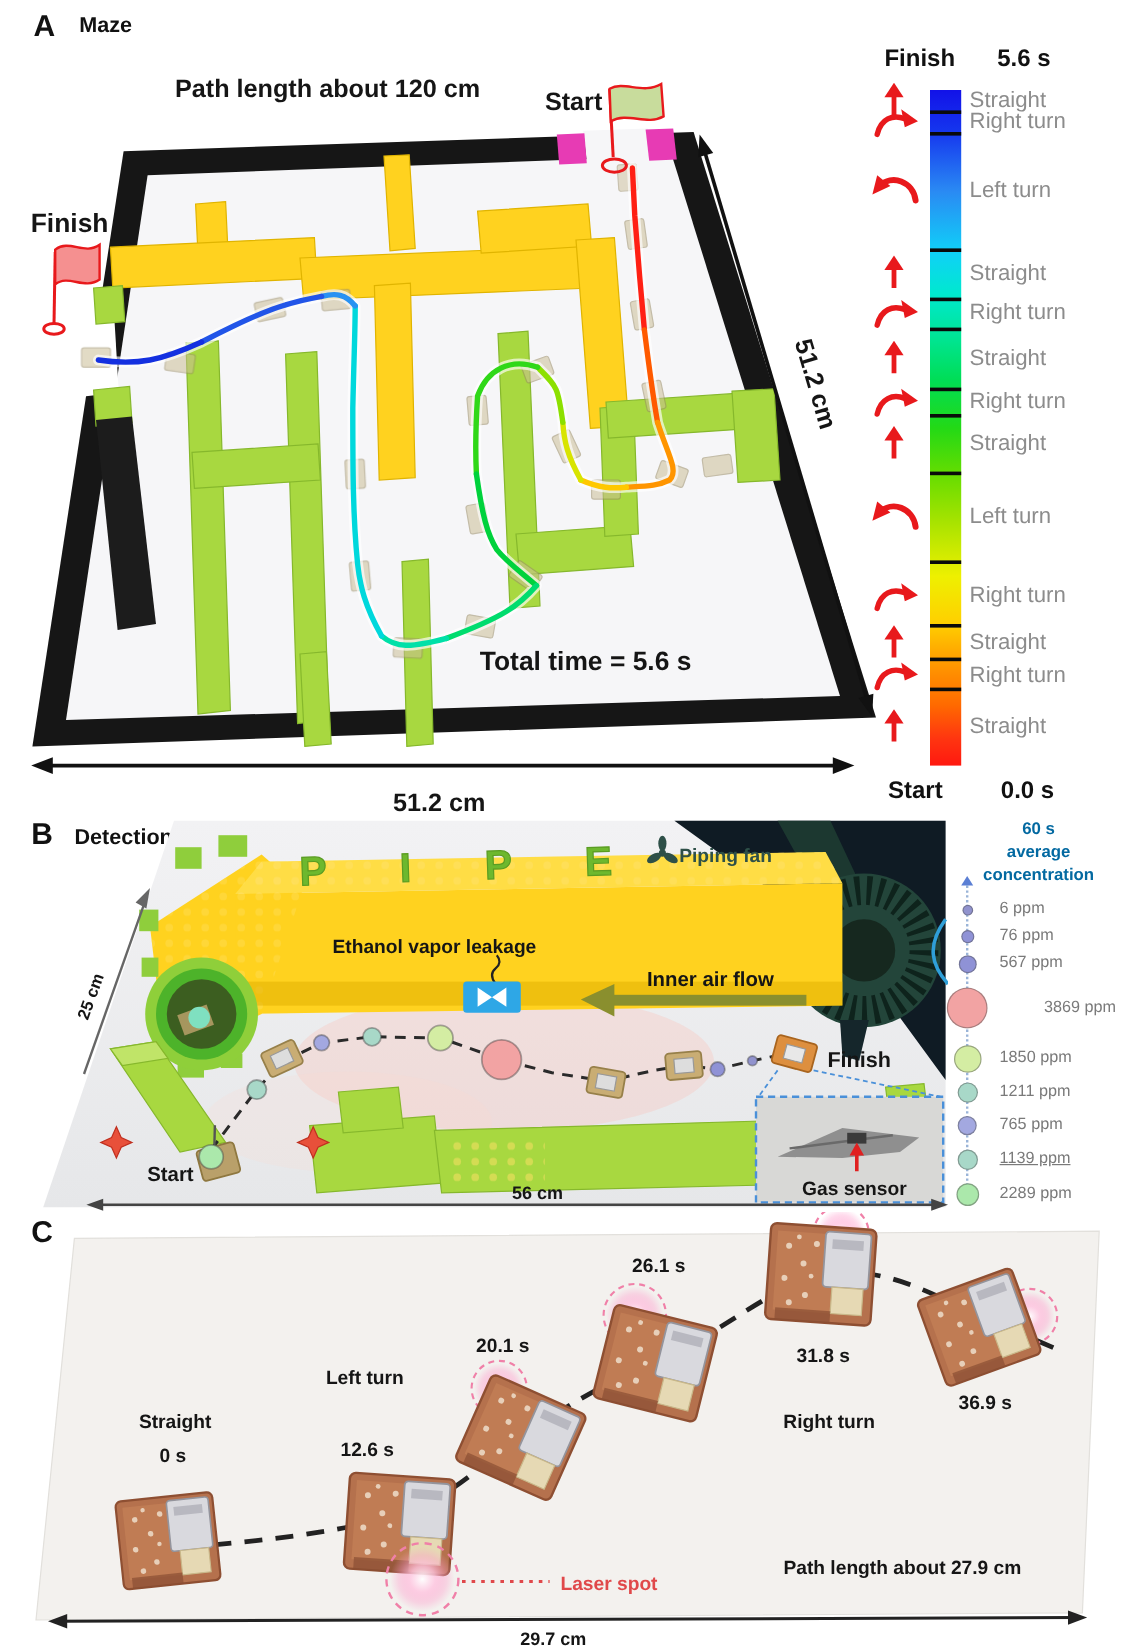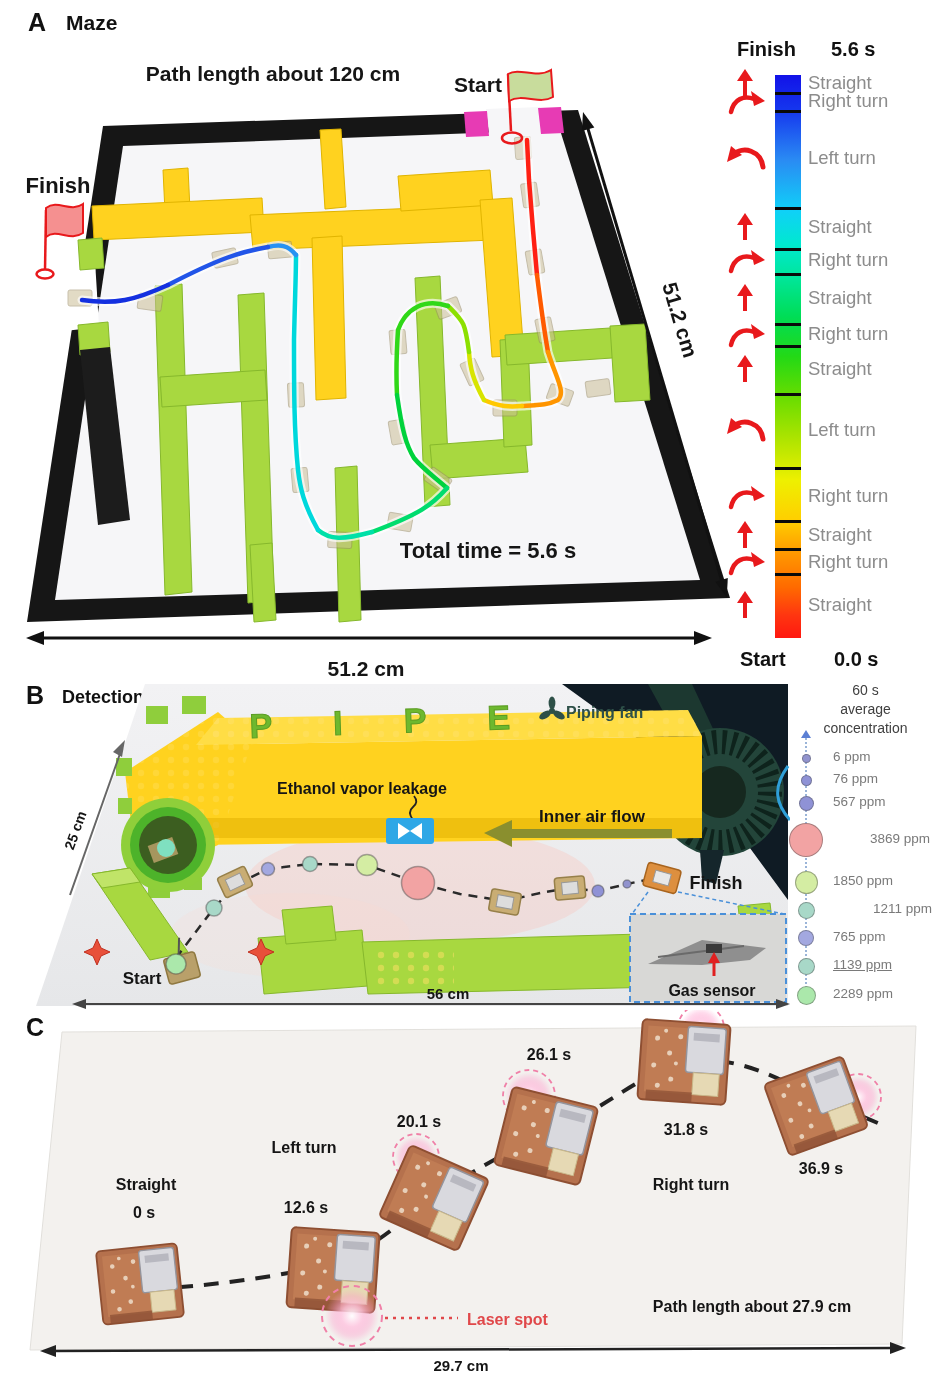--- a/index.html
+++ b/index.html
@@ -1,36 +1,36 @@
 <!DOCTYPE html>
 <html><head>
 <meta charset="utf-8">
 <style>
   html,body{margin:0;padding:0;background:#ffffff;}
   #page{position:relative;width:941px;height:1373px;background:#fff;overflow:hidden;
         font-family:"Liberation Sans",sans-serif;}
   .abs{position:absolute;}
   .panel-label{font-weight:bold;font-size:25px;color:#111;}
-  .panel-title{font-weight:bold;font-size:21px;color:#111;}
+  .panel-title{font-weight:bold;font-size:18px;color:#111;}
   svg text{font-family:"Liberation Sans",sans-serif;}
   .tb{font-weight:bold;fill:#151515;}
   
   #legendA{left:713px;top:30px;width:228px;height:662px;}
   #legendA .hdr{position:absolute;font-weight:bold;font-size:20px;color:#111;}
   .bar{position:absolute;left:62px;top:45px;width:26px;height:563px;
     background:linear-gradient(180deg,#1212e8 0%,#1535ee 6%,#2a8af3 15%,#10d0f8 24%,
       #00e8d0 30%,#00e69a 36%,#00dd55 43%,#23d916 50%,#66dd00 57%,#a8e300 64%,
       #eef000 72%,#ffcf00 79%,#ff9800 85%,#ff6a00 91%,#ff3510 96%,#ff1810 100%);}
   .tick{position:absolute;left:62px;width:26px;height:3px;background:#0a0a0a;}
   .la-row{position:absolute;left:0;width:228px;height:30px;}
   .la-arrow{position:absolute;left:12px;top:0;width:44px;height:30px;}
   .la-label{position:absolute;left:95px;top:2px;width:133px;font-size:18.5px;color:#8c8c8c;line-height:26px;}
   
   #legendB{left:790px;top:680px;width:151px;height:345px;}
-  #legendB .t{position:absolute;width:151px;text-align:center;font-weight:normal;font-size:14px;color:#404040;}
+  #legendB .t{position:absolute;width:151px;text-align:center;font-weight:bold;font-size:14px;color:#0369a1;}
   .lb-line{position:absolute;left:15px;top:58px;height:262px;border-left:2px dotted #9ab4d8;}
   .lb-tri{position:absolute;left:11px;top:50px;width:0;height:0;border-left:5px solid transparent;
     border-right:5px solid transparent;border-bottom:8px solid #5b7fd4;}
   .lb-dot{position:absolute;border-radius:50%;border:1.5px solid rgba(80,80,80,.45);box-sizing:border-box;}
   .lb-val{position:absolute;left:43px;font-size:13.5px;color:#7a7a7a;}
 </style>
 </head>
 <body>
 
 <div id="page">
@@ -423,21 +423,21 @@
     <span class="lb-val" style="top:69px;">6 ppm</span>
     <span class="lb-dot" style="left: 10.5px; top: 94.5px; width: 11px; height: 11px; background: rgb(143, 146, 214);"></span>
     <span class="lb-val" style="top:91px;">76 ppm</span>
     <span class="lb-dot" style="left: 8.5px; top: 115.5px; width: 15px; height: 15px; background: rgb(143, 146, 214);"></span>
     <span class="lb-val" style="top:114px;">567 ppm</span>
     <span class="lb-dot" style="left: -1px; top: 143px; width: 34px; height: 34px; background: rgb(242, 163, 163);"></span>
     <span class="lb-val" style="top:151px;margin-left:37px;">3869 ppm</span>
     <span class="lb-dot" style="left: 4.5px; top: 190.5px; width: 23px; height: 23px; background: rgb(212, 237, 163);"></span>
     <span class="lb-val" style="top:193px;">1850 ppm</span>
     <span class="lb-dot" style="left: 7.5px; top: 221.5px; width: 17px; height: 17px; background: rgb(168, 216, 200);"></span>
-    <span class="lb-val" style="top:221px;margin-left:40px;">1211 ppm</span>
+    <span class="lb-val" style="top:221px;">1211 ppm</span>
     <span class="lb-dot" style="left: 8px; top: 250px; width: 16px; height: 16px; background: rgb(163, 168, 224);"></span>
     <span class="lb-val" style="top:249px;">765 ppm</span>
     <span class="lb-dot" style="left: 7.5px; top: 277.5px; width: 17px; height: 17px; background: rgb(168, 216, 200);"></span>
     <span class="lb-val" style="top:277px;text-decoration:underline;">1139 ppm</span>
     <span class="lb-dot" style="left: 6.5px; top: 305.5px; width: 19px; height: 19px; background: rgb(171, 232, 171);"></span>
     <span class="lb-val" style="top:306px;">2289 ppm</span>
   </div>
 
   <div class="abs panel-label" style="left:26px;top:1013px;">C</div>
 

